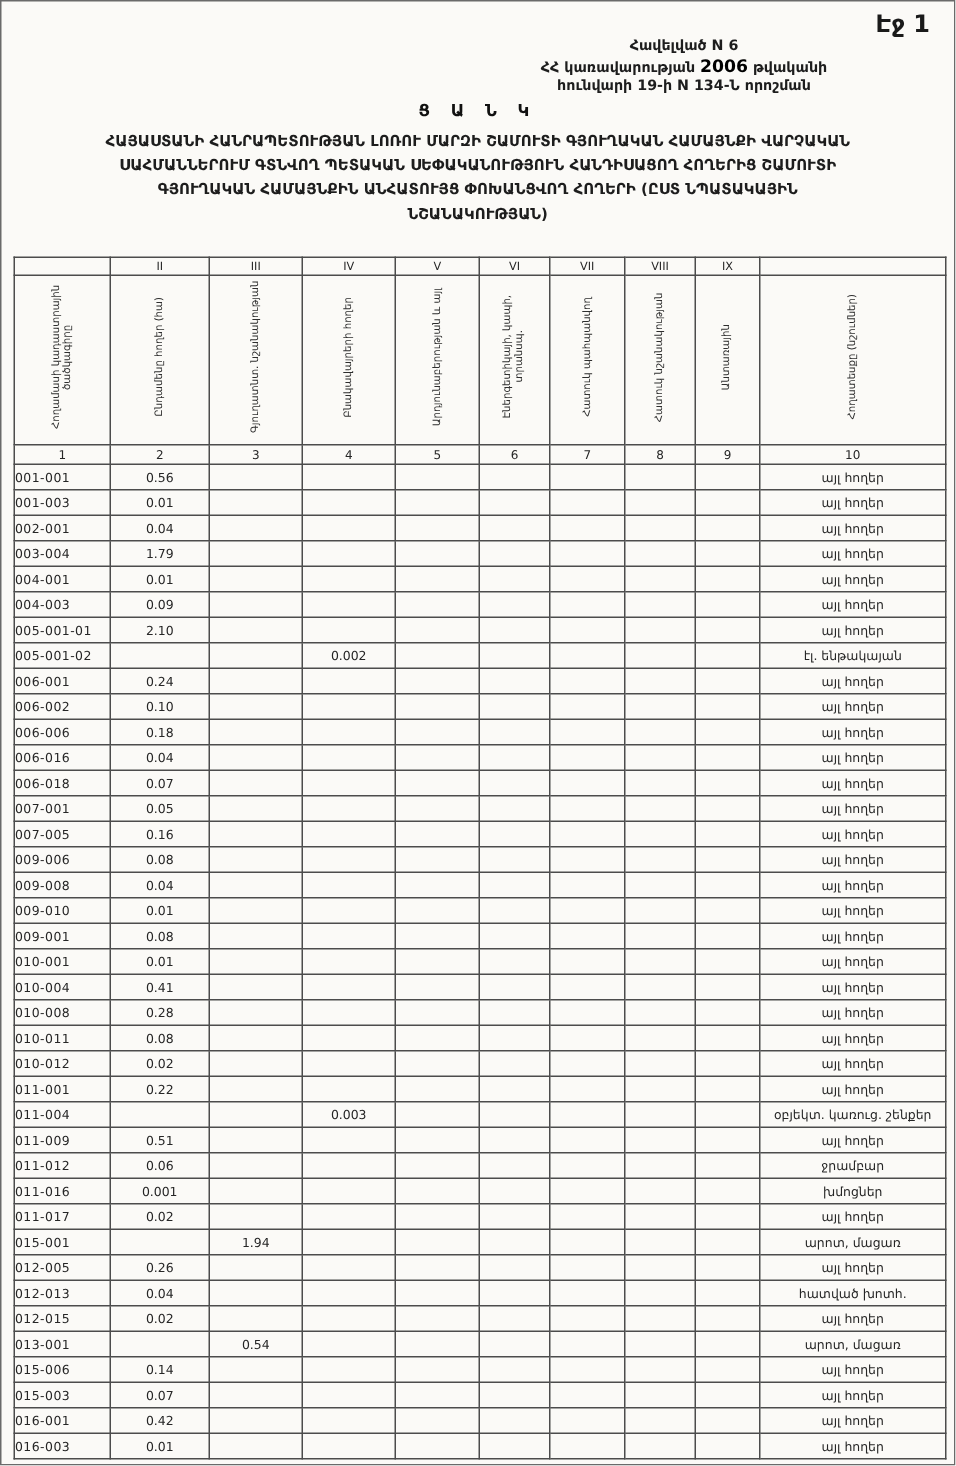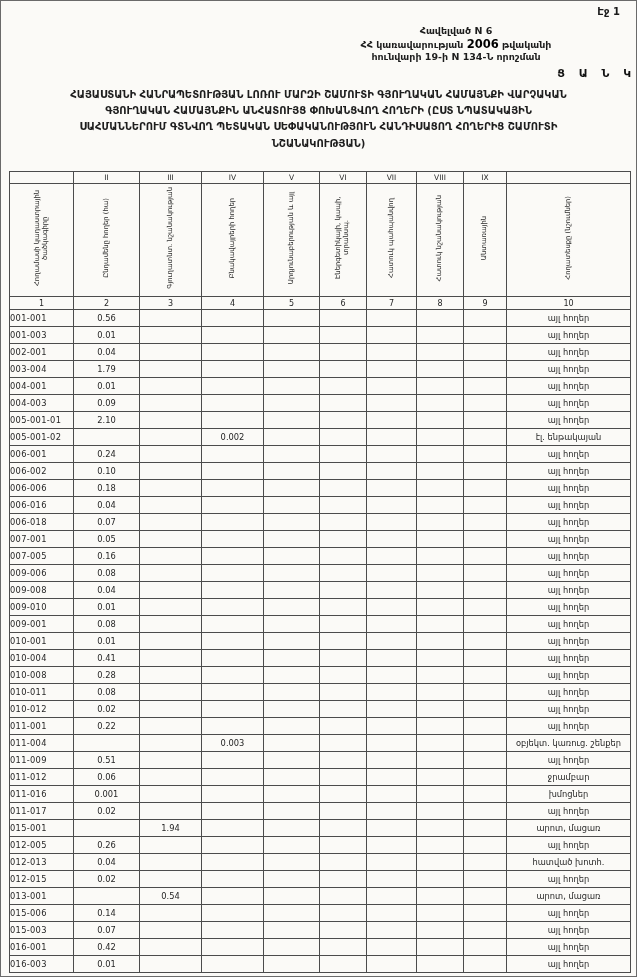--- a/index.html
+++ b/index.html
@@ -8,30 +8,30 @@
     width:637px;height:977px;
     box-sizing:border-box;
     background:#fbfaf7;
     border:1px solid #6a6a6a;
     font-family:"DejaVu Sans", sans-serif;
     color:#222;
     overflow:hidden;
   }
   .page-label{
     position:absolute;top:5px;right:16px;
-    font-size:10px;font-weight:bold;color:#1a1a1a;
+    font-size:16px;font-weight:bold;color:#1a1a1a;
   }
   .apx{
     position:absolute;top:24px;right:40px;width:280px;
     text-align:center;font-size:9.5px;font-weight:bold;line-height:1.25;color:#1d1d1d;
   }
   .apx .year{font-size:11.5px;font-weight:bold;color:#000;}
   .doc-title{
     position:absolute;top:66px;left:0;right:0;
-    text-align:right;font-size:11px;font-weight:bold;letter-spacing:5px;color:#111;
+    text-align:center;font-size:11px;font-weight:bold;letter-spacing:5px;color:#111;
   }
   .subtitle{
     position:absolute;top:86px;left:16px;right:16px;
     text-align:center;font-size:10px;font-weight:bold;line-height:1.62;color:#1d1d1d;
   }
   table.land-table{
     position:absolute;top:170px;left:8px;
     width:621px;table-layout:fixed;border-collapse:collapse;
   }
   .land-table th,.land-table td{
@@ -70,22 +70,22 @@
       <span class="year">2006</span>
       <span>թվականի</span>
     </div>
     <div>հունվարի 19-ի N 134-Ն որոշման</div>
   </div>
 
   <div class="doc-title">Ց Ա Ն Կ</div>
 
   <div class="subtitle">
     <div>ՀԱՅԱՍՏԱՆԻ ՀԱՆՐԱՊԵՏՈՒԹՅԱՆ ԼՈՌՈՒ ՄԱՐԶԻ ՇԱՄՈՒՏԻ ԳՅՈՒՂԱԿԱՆ ՀԱՄԱՅՆՔԻ ՎԱՐՉԱԿԱՆ</div>
+    <div>ՍԱՀՄԱՆՆԵՐՈՒՄ ԳՏՆՎՈՂ ՊԵՏԱԿԱՆ ՍԵՓԱԿԱՆՈՒԹՅՈՒՆ ՀԱՆԴԻՍԱՑՈՂ ՀՈՂԵՐԻՑ ՇԱՄՈՒՏԻ</div>
     <div>ԳՅՈՒՂԱԿԱՆ ՀԱՄԱՅՆՔԻՆ ԱՆՀԱՏՈՒՅՑ ՓՈԽԱՆՑՎՈՂ ՀՈՂԵՐԻ (ԸՍՏ ՆՊԱՏԱԿԱՅԻՆ</div>
-    <div>ՍԱՀՄԱՆՆԵՐՈՒՄ ԳՏՆՎՈՂ ՊԵՏԱԿԱՆ ՍԵՓԱԿԱՆՈՒԹՅՈՒՆ ՀԱՆԴԻՍԱՑՈՂ ՀՈՂԵՐԻՑ ՇԱՄՈՒՏԻ</div>
     <div>ՆՇԱՆԱԿՈՒԹՅԱՆ)</div>
   </div>
 
   <table class="land-table">
     <colgroup>
       <col style="width:64px">
         <col style="width:66px">
         <col style="width:62px">
       <col style="width:62px">
         <col style="width:56px">

